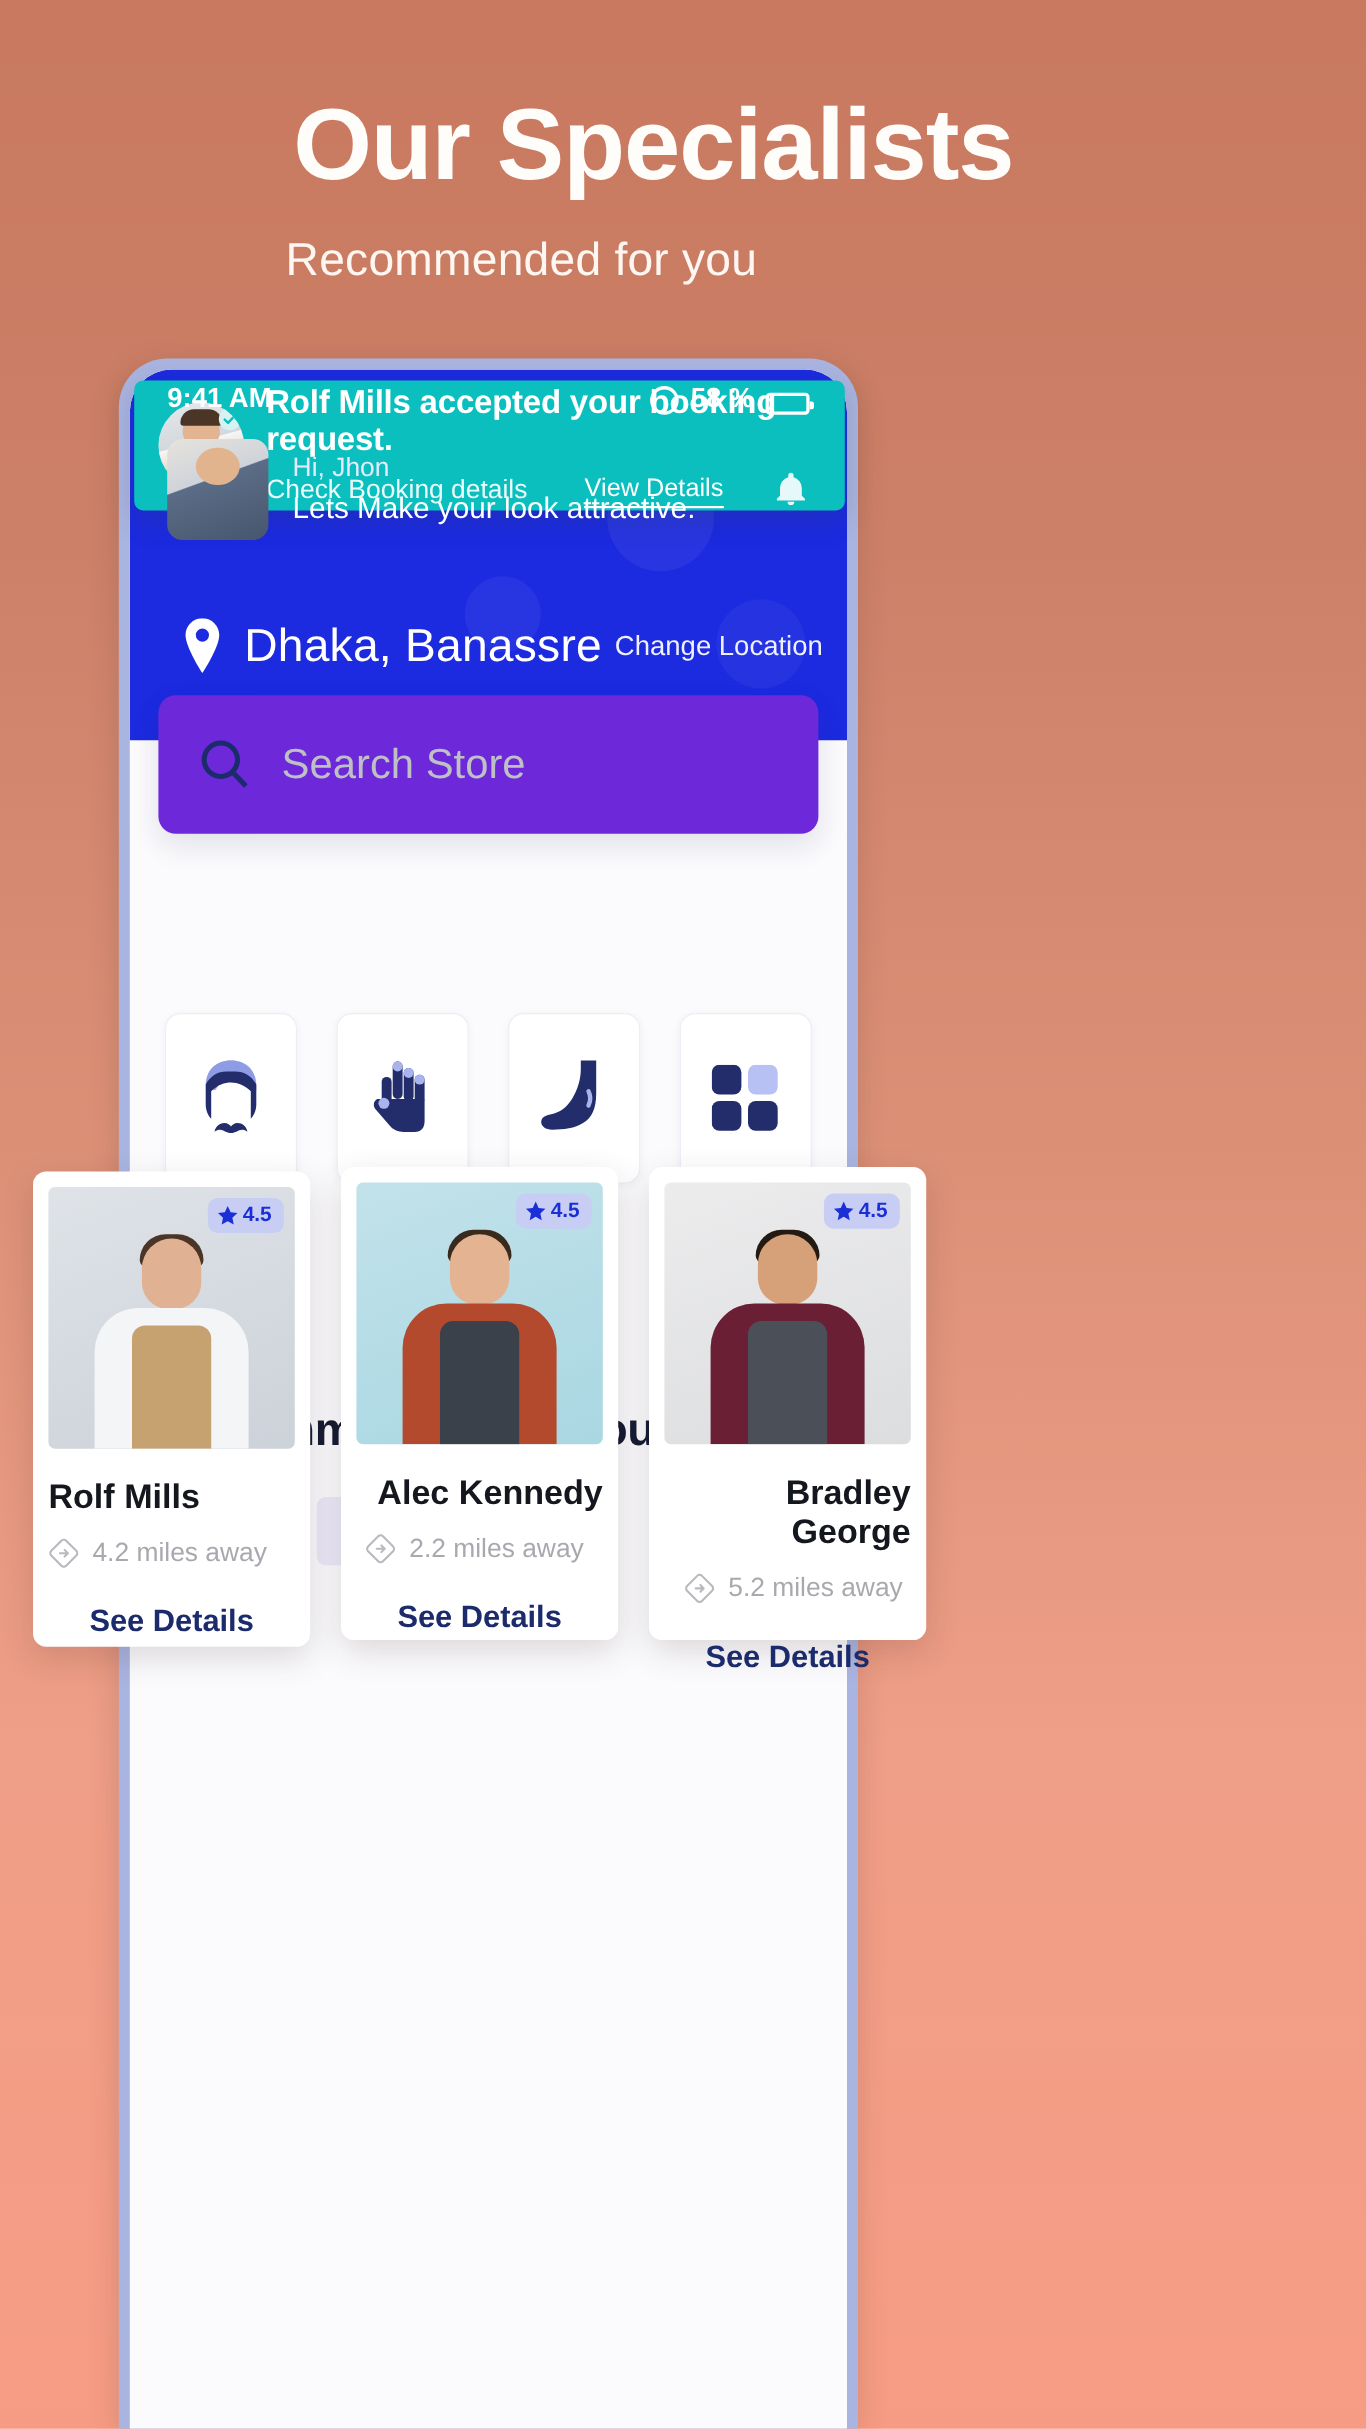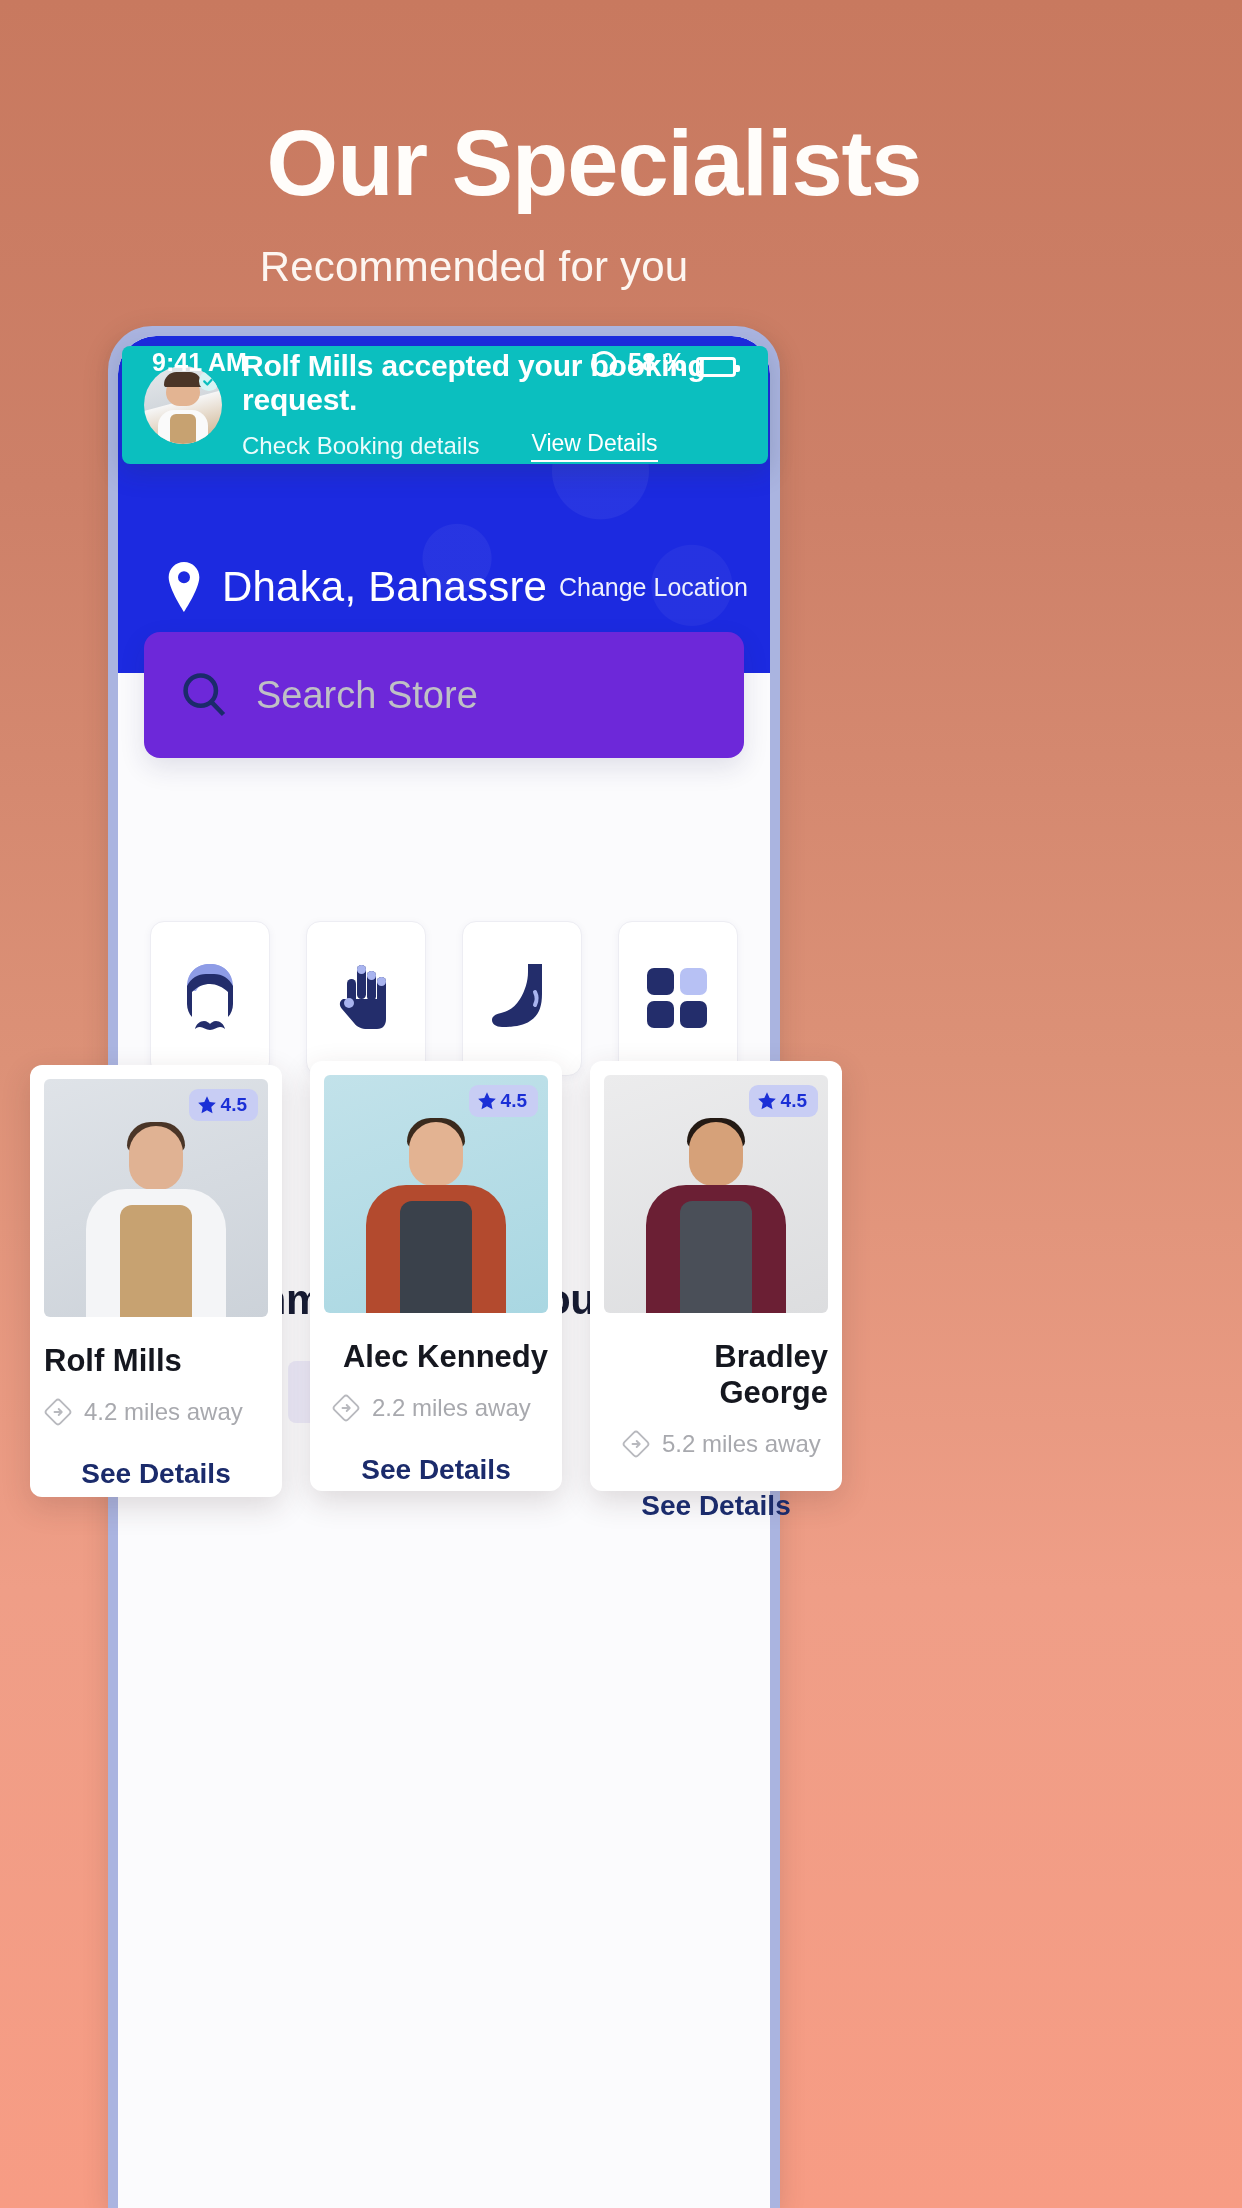--- a/index.html
+++ b/index.html
@@ -7,21 +7,21 @@
     width: 1242px; height: 2208px;
     overflow: hidden;
     font-family: "Liberation Sans", sans-serif;
   }
   body {
     background: linear-gradient(180deg, #c8795f 0%, #cd8068 22%, #dc9177 48%, #ef9e87 72%, #f79c84 100%);
     position: relative;
   }
 
   
-  .hero { position: absolute; left: 0; top: 0; width: 1180px; padding-top: 117px; }
+  .hero { position: absolute; left: 0; top: 0; width: 1180px; padding-top: 86px; }
   .hero-title {
     color: #fffdfa;
     font-size: 92px;
     font-weight: 700;
     letter-spacing: -1px;
     text-align: center;
     line-height: 1.0;
     padding-left: 8px;
   }
   .hero-sub {
@@ -226,20 +226,30 @@
 
     <div class="statusbar">
       <span>9:41 AM</span>
       <span class="status-right">
         <span class="wifi-dot"></span>
         <span>58 %</span>
         <span class="batt"></span>
       </span>
     </div>
 
+    <div class="profile-row">
+      <div class="profile-pic"></div>
+      <div class="profile-texts">
+        <div class="profile-hi">Hi, Jhon</div>
+        <div class="profile-tag">Lets Make your look attractive.</div>
+      </div>
+      <svg class="bell" viewBox="0 0 24 24" fill="#ffffff">
+        <path d="M12 22a2.2 2.2 0 0 0 2.2-2.2H9.8A2.2 2.2 0 0 0 12 22zm7-6v-5a7 7 0 0 0-5.3-6.8V3a1.7 1.7 0 1 0-3.4 0v1.2A7 7 0 0 0 5 11v5l-2 2v1h18v-1z"></path>
+      </svg>
+    </div>
 
     <div class="loc-row">
       <div class="loc-left">
         <svg width="40" height="50" viewBox="0 0 24 30" fill="#ffffff">
           <path d="M12 0C6.9 0 2.8 4.1 2.8 9.2c0 6.9 9.2 20.8 9.2 20.8s9.2-13.9 9.2-20.8C21.2 4.1 17.1 0 12 0zm0 12.8a3.6 3.6 0 1 1 0-7.2 3.6 3.6 0 0 1 0 7.2z"></path>
         </svg>
         <span class="loc-name">Dhaka, Banassre</span>
       </div>
       <span class="loc-change">Change Location</span>
     </div>

